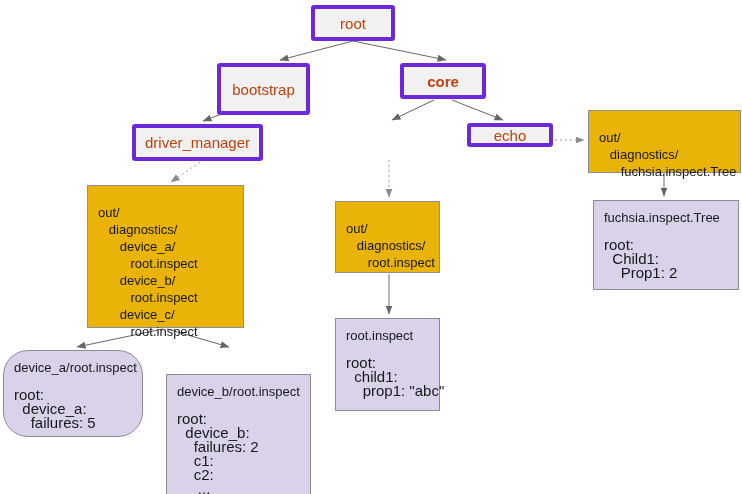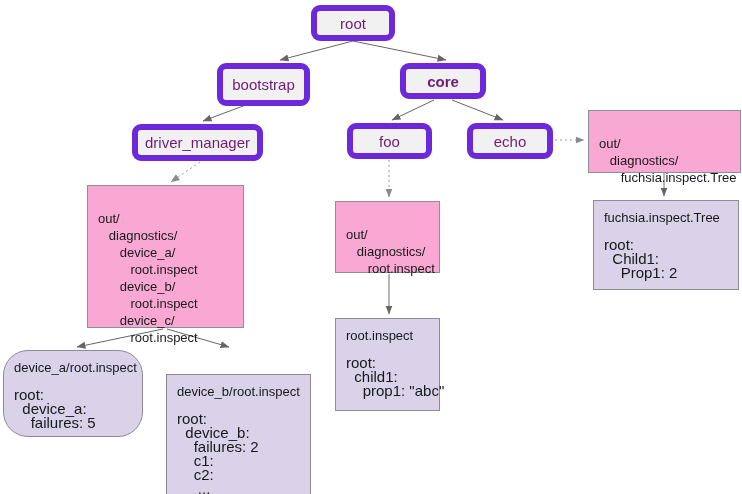--- a/index.html
+++ b/index.html
@@ -15,34 +15,34 @@
   .edges {
     position: absolute;
     left: 0; top: 0;
     width: 742px; height: 494px;
     pointer-events: none;
   }
   .node {
     position: absolute;
     box-sizing: border-box;
     background: #f1f1f1;
-    border: 6px solid #6d28d9;
-    border-radius: 9px;
+    border: 4px solid #6d28d9;
+    border-radius: 3px;
     display: flex;
     align-items: center;
     justify-content: center;
     font-size: 15px;
-    color: #701a75;
+    color: #c2410c;
   }
   .file-box {
     position: absolute;
     box-sizing: border-box;
-    background: #f9a8d4;
+    background: #eab308;
     border: 1px solid #8a8f98;
-    padding: 24px 10px;
+    padding: 18px 10px;
     font-size: 13px;
     line-height: 17px;
     white-space: pre;
     color: #17191c;
   }
   .content-box {
     position: absolute;
     box-sizing: border-box;
     background: #d9d2e9;
     border: 1px solid #8d8a94;
@@ -91,25 +91,24 @@
 
     <line x1="389" y1="274" x2="389" y2="314" stroke="#888" stroke-width="1.2" marker-end="url(#ah)"></line>
 
     <line x1="664" y1="173" x2="664" y2="196" stroke="#888" stroke-width="1.2" marker-end="url(#ah)"></line>
 
     <line x1="163" y1="329" x2="77" y2="347" stroke="#666" stroke-width="1" marker-end="url(#ah)"></line>
     <line x1="167" y1="329" x2="229" y2="347" stroke="#666" stroke-width="1" marker-end="url(#ah)"></line>
   </svg>
 
   <div class="node" style="left:311px; top:5px; width:84px; height:36px;">root</div>
-  <div class="node" style="left:217px; top:63px; width:93px; height:43px;text-align:right;">bootstrap</div>
+  <div class="node" style="left:217px; top:63px; width:93px; height:52px;text-align:right;">bootstrap</div>
   <div class="node" style="left:400px; top:63px; width:86px; height:36px;font-weight:bold;">core</div>
   <div class="node" style="left:132px; top:124px; width:131px; height:37px;">driver_manager</div>
-  <div class="node" style="left:347px; top:123px; width:85px; height:36px;">foo</div>
-  <div class="node" style="left:467px; top:123px; width:86px; height:36px;">echo</div>
+  <div class="node" style="left:467px; top:123px; width:86px; height:24px;">echo</div>
 
   <div class="file-box" style="left:87px; top:185px; width:157px; height:143px;">out/
    diagnostics/
       device_a/
          root.inspect
       device_b/
          root.inspect
       device_c/
          root.inspect</div>
   <div class="file-box" style="left:335px; top:201px; width:105px; height:72px;">out/

